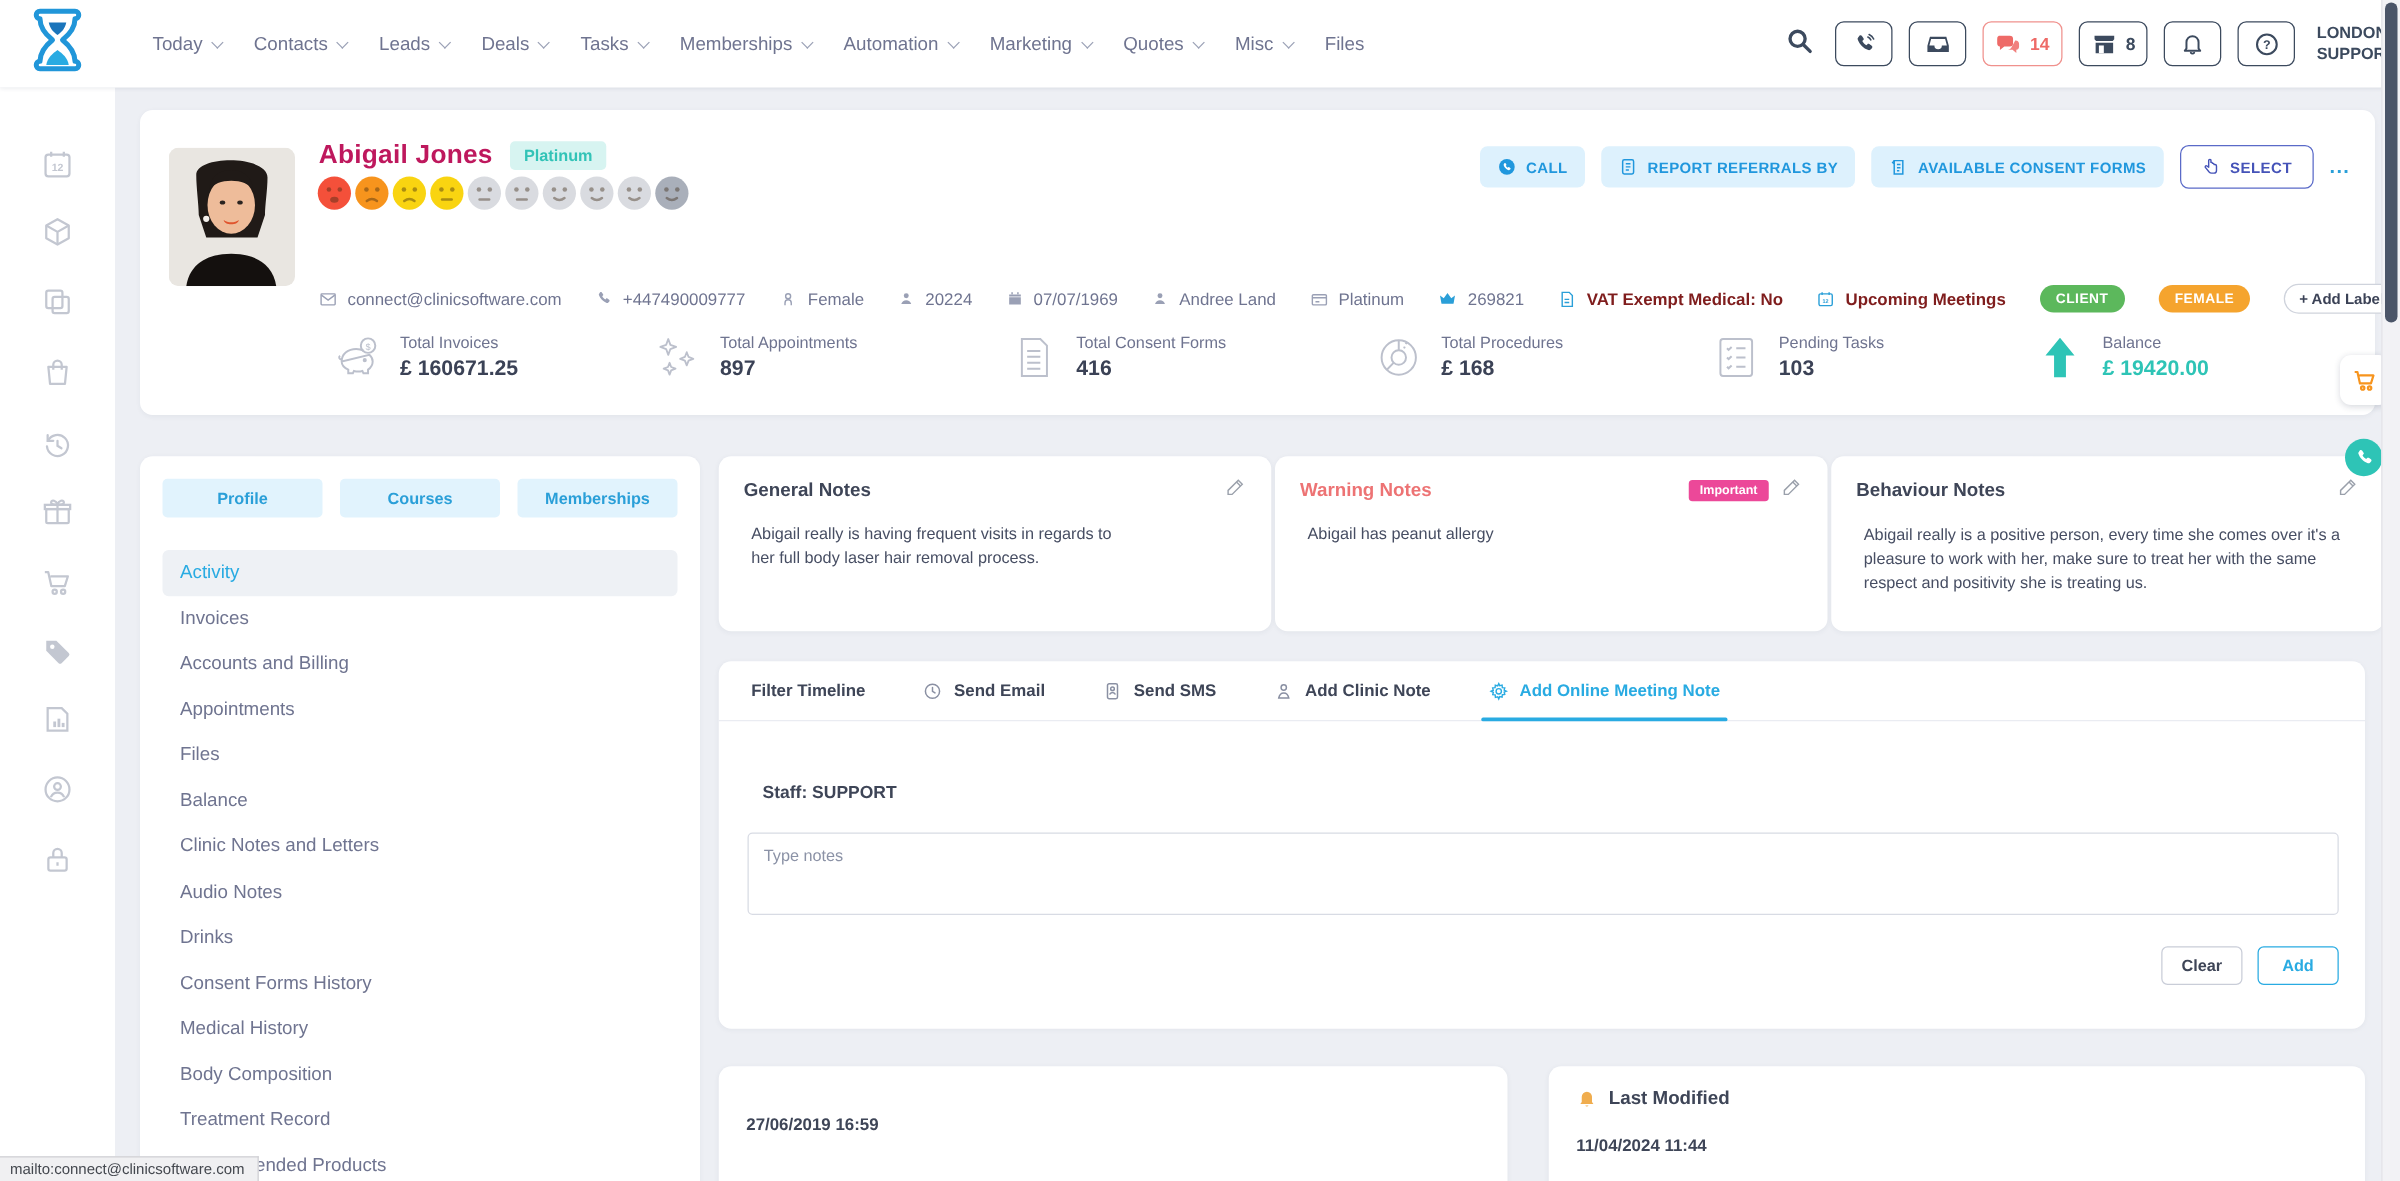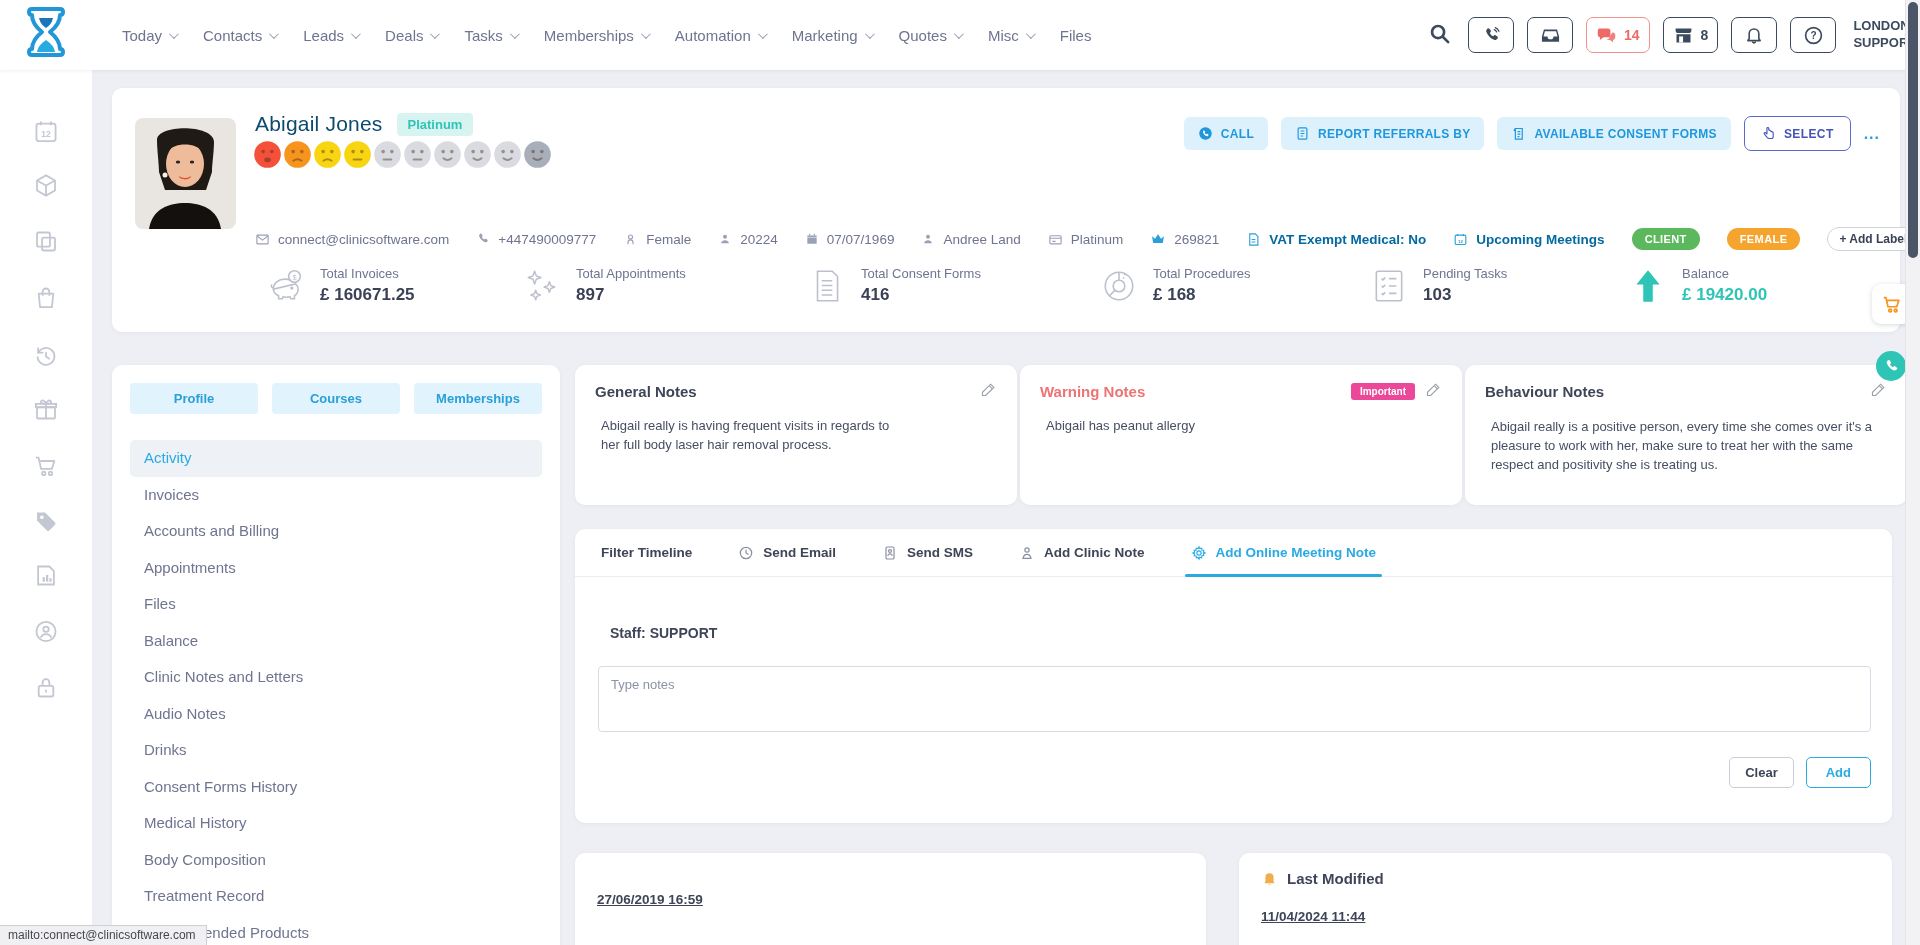--- a/index.html
+++ b/index.html
@@ -19,27 +19,27 @@
 
   
   .rail { position:absolute; left:0; top:70px; width:92px; height:875px; background:#fff; z-index:10; }
   .rail .ric { position:absolute; left:50%; transform:translateX(-50%); cursor:pointer; }
 
   
   .card { background:#fff; border-radius:10px; box-shadow:0 1px 4px rgba(40,50,80,.05); position:absolute; }
   .headcard { left:112px; top:88px; width:1788px; height:244px; }
   .photo { position:absolute; left:23px; top:30px; width:101px; height:111px; border-radius:8px; overflow:hidden; }
   .pname { position:absolute; left:143px; top:24px; display:flex; align-items:center; gap:14px; }
-  .pname h1 { font-size:21px; font-weight:400; color:#0c4a6e; letter-spacing:.2px; }
+  .pname h1 { font-size:21px; font-weight:700; color:#be185d; letter-spacing:.2px; }
   .tierbadge { background:#d7f4f1; color:#32c3b7; font-size:13px; font-weight:700; padding:4px 11px; border-radius:4px; }
   .moods { position:absolute; left:141px; top:52px; display:flex; gap:1px; }
   .mood { width:29px; height:29px; cursor:pointer; }
   .inforow { position:absolute; left:143px; top:139px; display:flex; align-items:center; gap:27px; font-size:13.5px; color:#6f7490; white-space:nowrap; }
   .inforow .it { display:inline-flex; align-items:center; gap:8px; }
-  .inforow .blue { color:#0369a1; font-weight:600; cursor:pointer; }
+  .inforow .blue { color:#7f1d1d; font-weight:600; cursor:pointer; }
   .pill { border-radius:999px; padding:5px 13px; font-size:11px; font-weight:700; color:#fff; letter-spacing:.4px; }
   .pill.green { background:#5cb85c; }
   .pill.orange { background:#f5a42e; }
   .addlabel { border:1px solid #cfd3dc; border-radius:999px; padding:4px 11px; font-size:12px; font-weight:600; color:#3b4256; background:#fff; cursor:pointer; }
   .actions { position:absolute; right:20px; top:28px; display:flex; align-items:center; gap:13px;margin-left:21px; }
   .act-btn { height:33px; background:#ddf1fd; color:#2097dd; border:none; border-radius:6px; font-size:12px; font-weight:700; letter-spacing:.3px; padding:0 14px; display:inline-flex; align-items:center; gap:8px; cursor:pointer; font-family:inherit; }
   .sel-btn { height:35px; background:#fff; border:1.6px solid #5a6ac8; color:#4553b8; border-radius:7px; font-size:12px; font-weight:700; letter-spacing:.4px; padding:0 16px; display:inline-flex; align-items:center; gap:8px; cursor:pointer; font-family:inherit; }
   .dots { color:#2a9fd8; font-weight:700; font-size:16px; letter-spacing:1px; cursor:pointer; }
   .stat { position:absolute; top:178px; display:flex; align-items:center; gap:15px; }
   .stat .lab { font-size:13px; color:#6f7490; margin-bottom:4px; }
@@ -73,21 +73,21 @@
   .staffline { position:absolute; left:35px; top:96px; font-size:14px; font-weight:600; color:#3e4557; }
   .tl-notes { position:absolute; left:23px; top:137px; width:1273px; height:66px; border:1px solid #d8dbe4; border-radius:4px; padding:10px 12px; font-size:13px; font-family:inherit; color:#3e4557; resize:none; outline:none; }
   .tl-notes::placeholder { color:#8b92a6; }
   .tlbtns { position:absolute; right:21px; top:228px; display:flex; gap:12px; }
   .btn-clear { background:#fff; border:1px solid #c9cdd8; border-radius:5px; color:#3e4557; font-size:13px; font-weight:600; padding:7px 15px; cursor:pointer; font-family:inherit; }
   .btn-add { background:#fff; border:1px solid #29abe2; border-radius:5px; color:#29abe2; font-size:13px; font-weight:600; padding:7px 19px; cursor:pointer; font-family:inherit; }
 
   
   .metacard { top:853px; height:120px; padding:17px 22px; }
   .metahead { display:flex; align-items:center; gap:9px; font-size:15px; font-weight:700; color:#3e4557; }
-  .metaval { margin-top:22px; font-size:13.5px; font-weight:600; color:#3e4557;text-decoration:underline; }
+  .metaval { margin-top:22px; font-size:13.5px; font-weight:600; color:#3e4557; }
 
   
   .float-cart { position:absolute; left:1872px; top:284px; width:40px; height:40px; background:#fff; border-radius:9px; box-shadow:0 1px 5px rgba(40,50,80,.18); display:flex; align-items:center; justify-content:center; cursor:pointer; z-index:40; }
   .float-wa { position:absolute; left:1876px; top:351px; width:30px; height:30px; background:#2ec4b6; border-radius:50%; display:flex; align-items:center; justify-content:center; cursor:pointer; z-index:40; }
   .scrollbar { position:absolute; right:0; top:0; width:15px; height:945px; background:#f2f2f5; border-left:1px solid #e2e2e8; z-index:50; }
   .scrollthumb { position:absolute; left:2px; top:2px; width:10px; height:256px; background:#4b5568; border-radius:6px; }
   .statusbar { position:absolute; left:0; bottom:0; background:#f0f0f2; border:1px solid #cfcfd4; border-left:none; border-bottom:none; padding:2px 10px 3px 8px; font-size:12px; color:#44484f; z-index:60; }
 </style>
 </head>
 <body>

